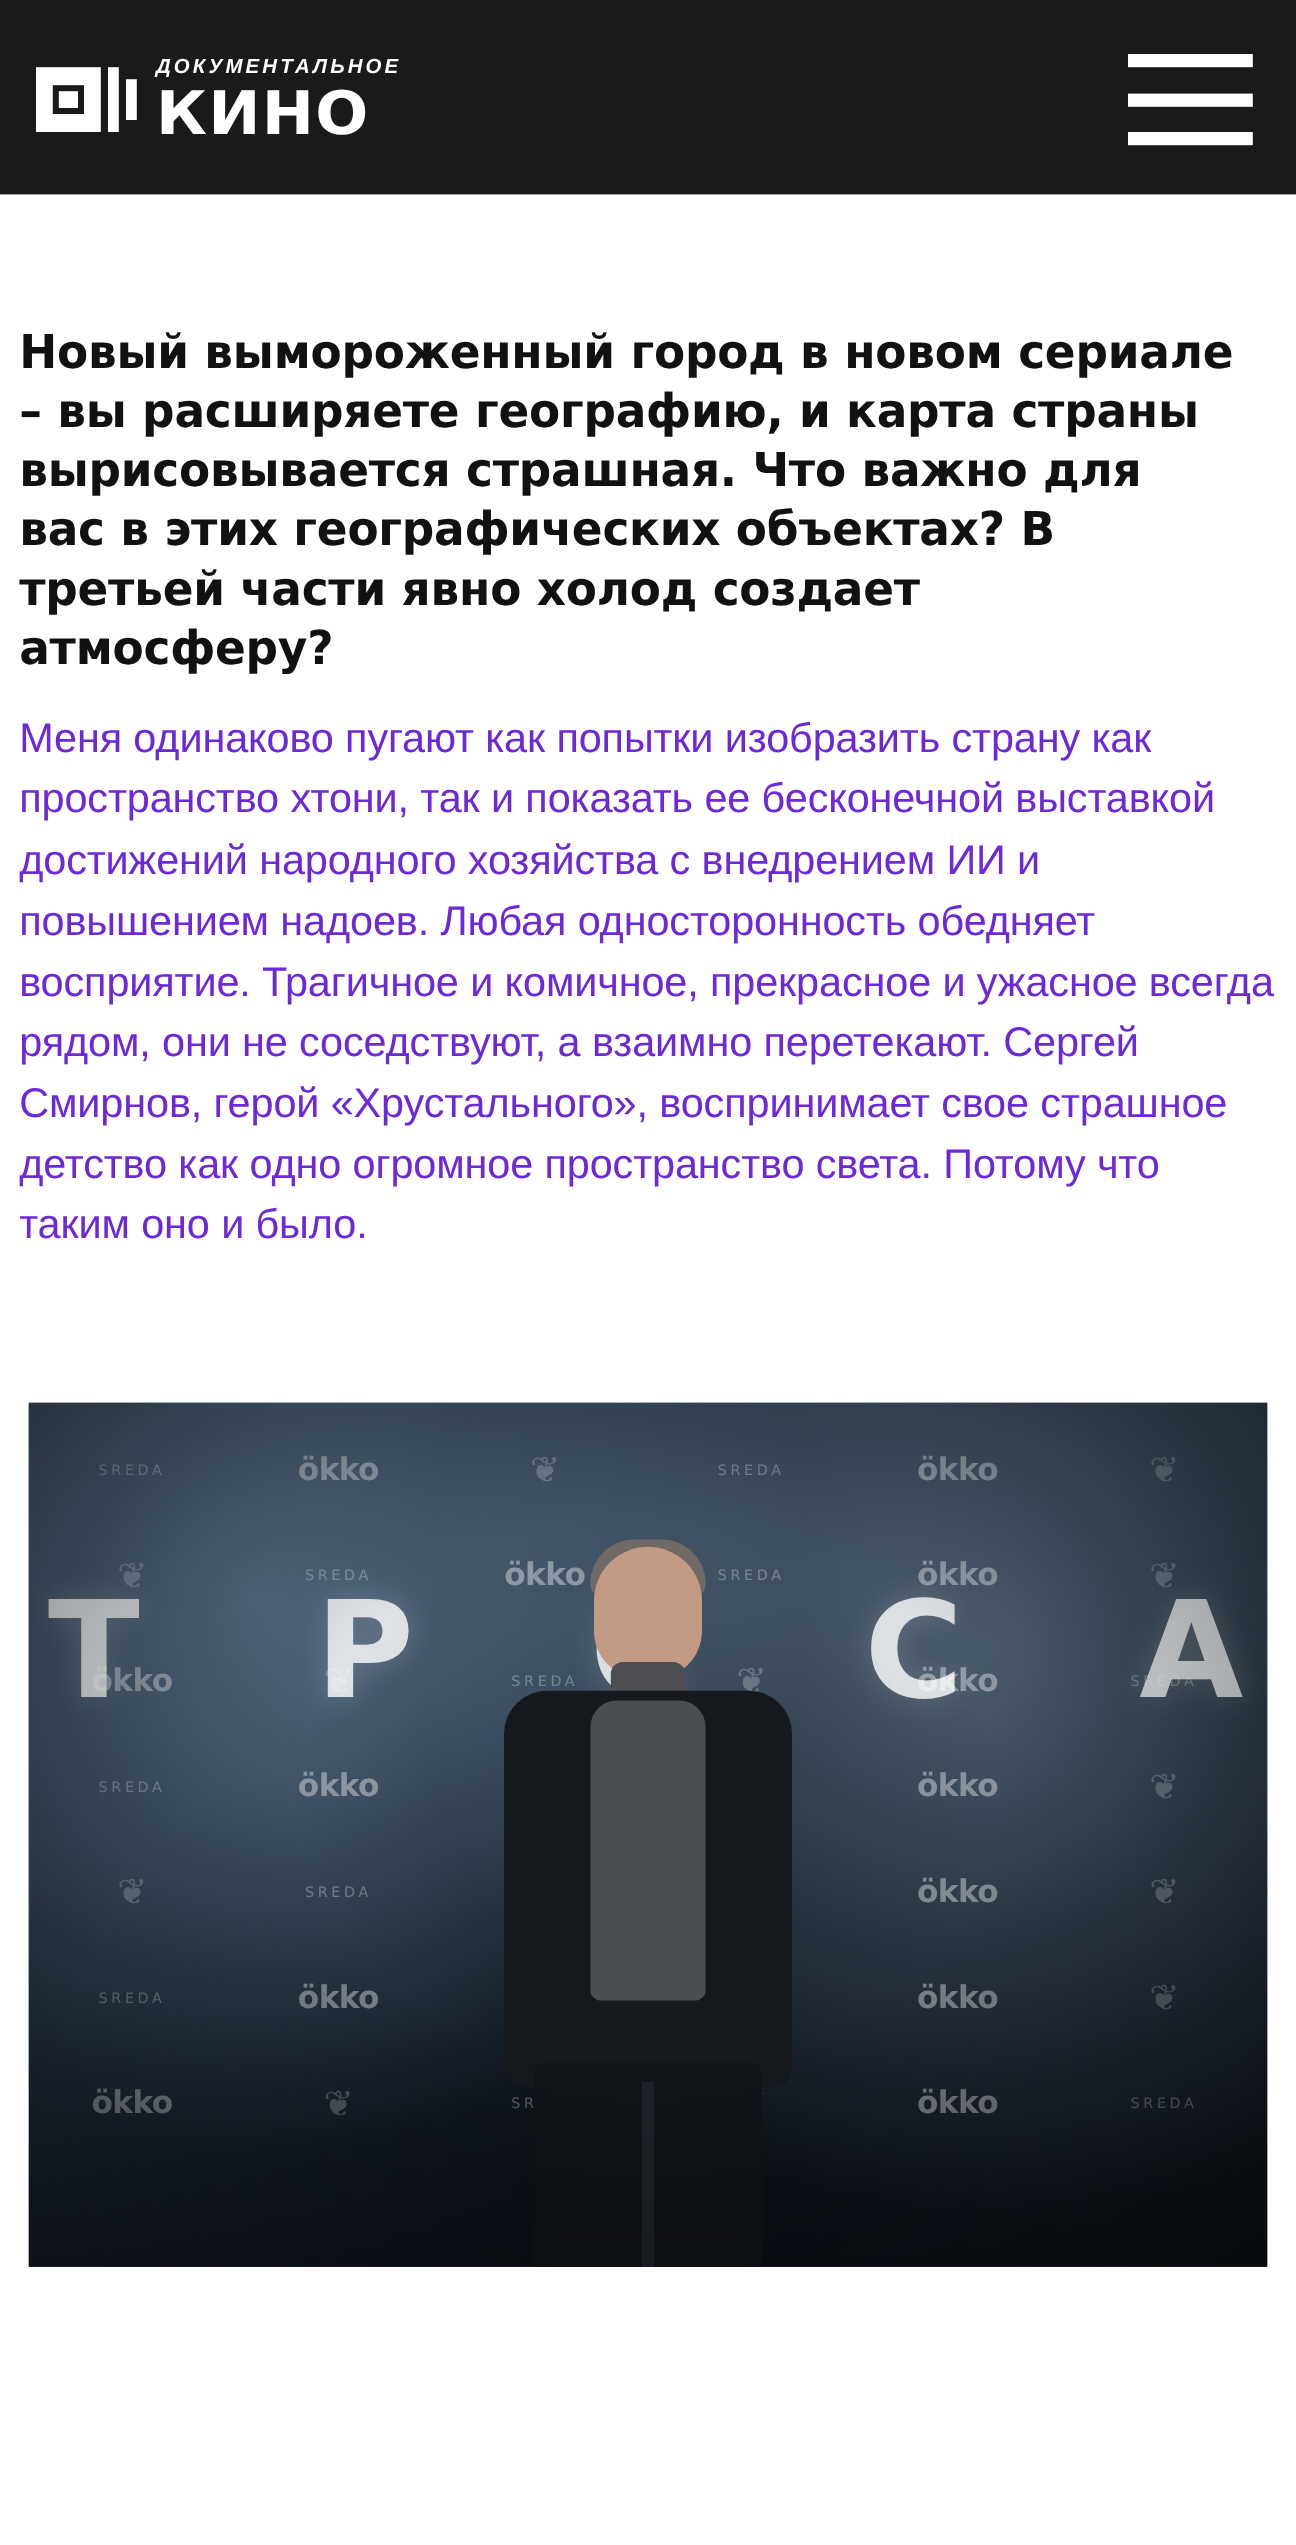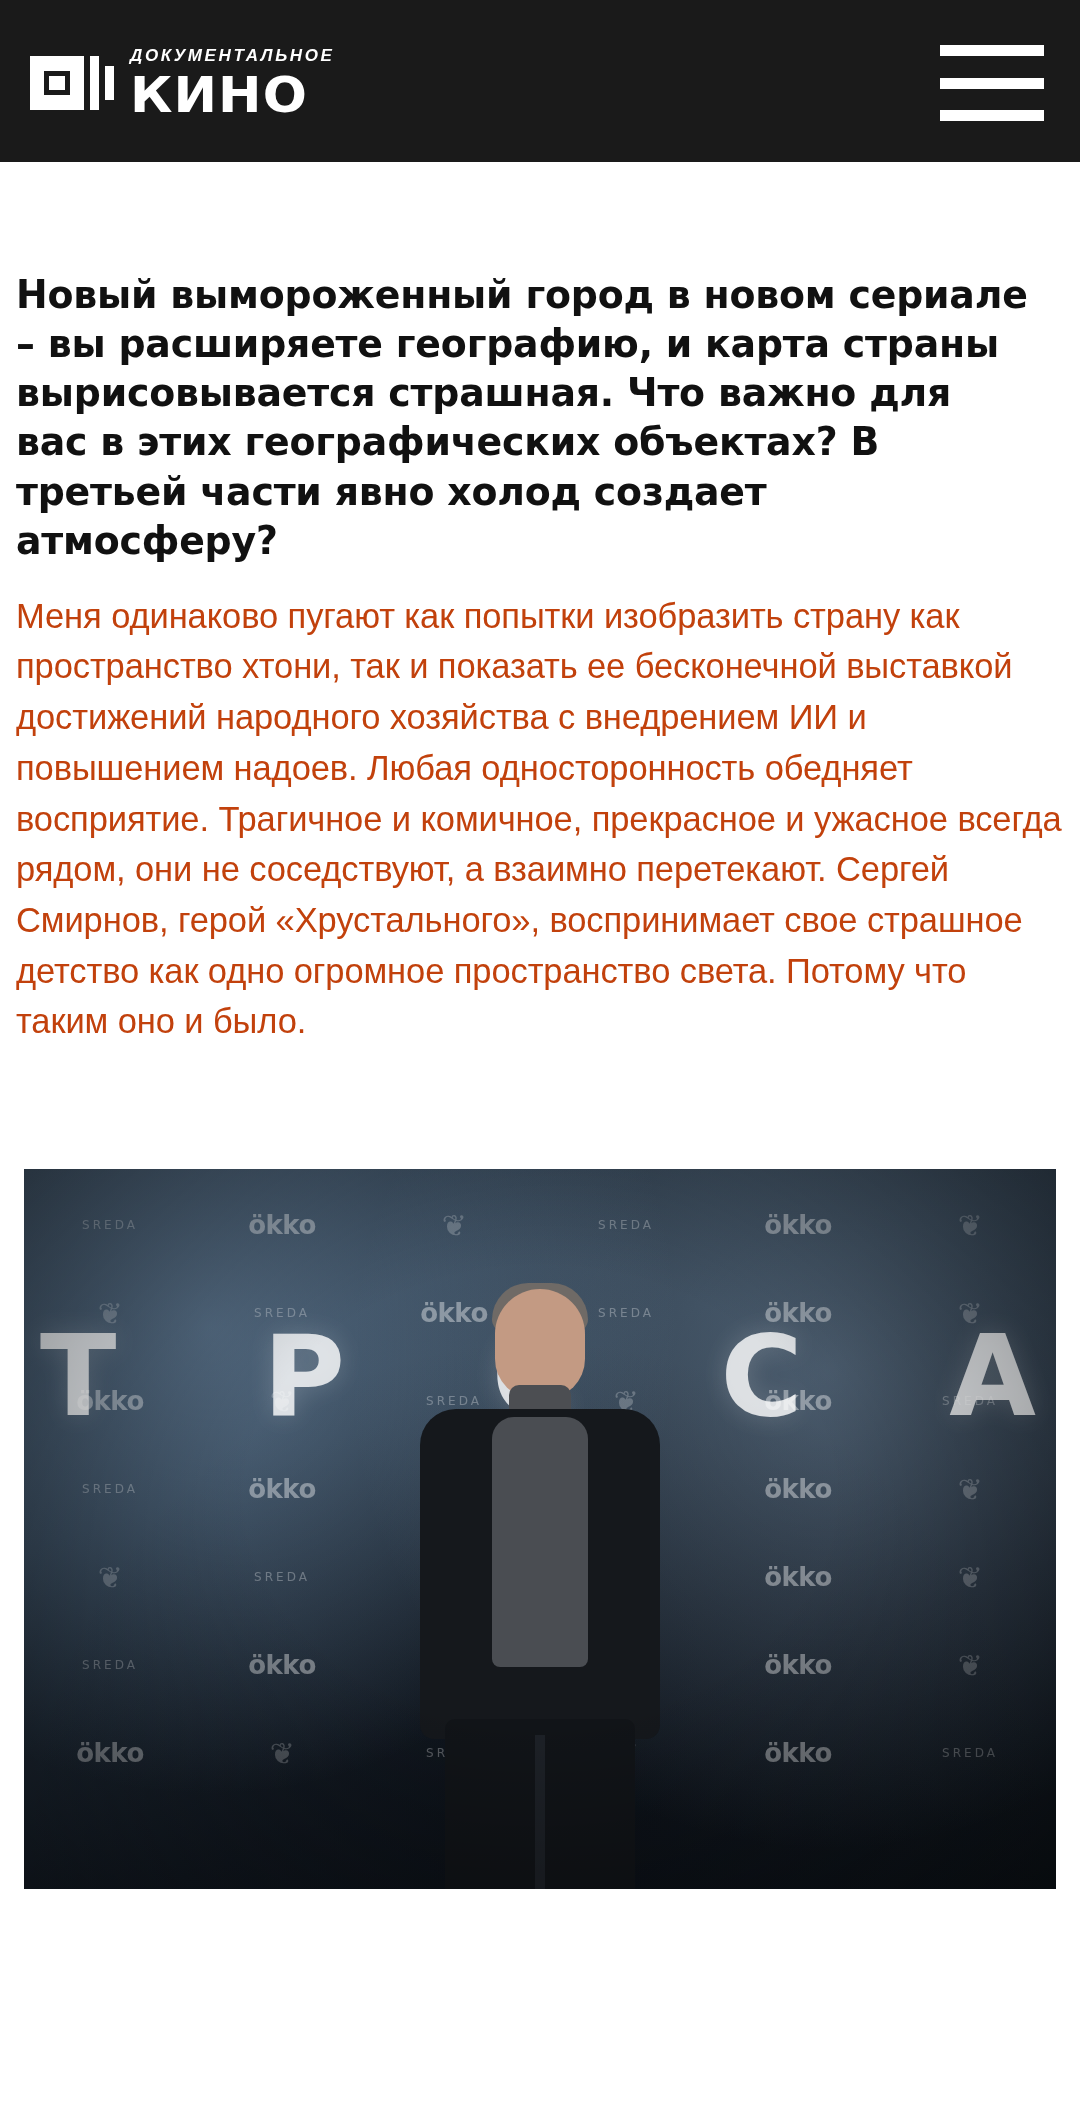--- a/index.html
+++ b/index.html
@@ -113,21 +113,21 @@
     color: #111111;
     letter-spacing: -0.2px;
     transform: scaleX(0.97);
     transform-origin: left top;
   }
   .article-answer {
     margin: 26px 0 0 0;
     font-family: "Liberation Sans", sans-serif;
     font-size: 34.5px;
     line-height: 1.47;
-    color: #c2410c;
+    color: #6d28d9;
     letter-spacing: -0.1px;
   }
 
   
   .photo-wrap {
     margin-top: 122px;
     padding: 0 24px 0 24px;
     box-sizing: border-box;
   }
   .photo {

